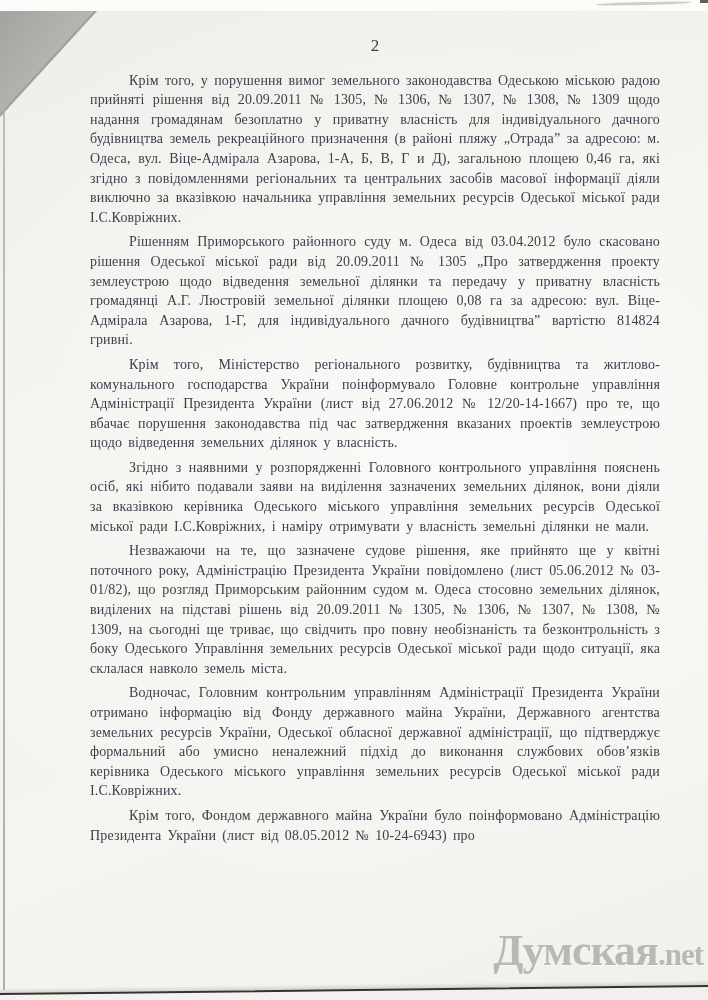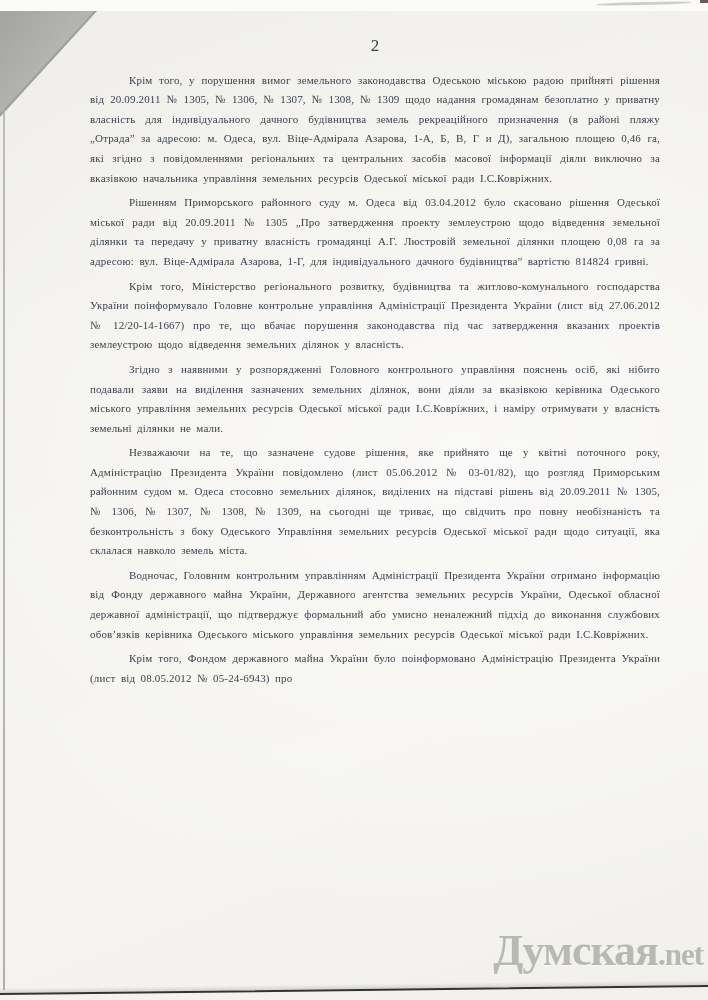--- a/index.html
+++ b/index.html
@@ -90,21 +90,21 @@
     color: #3b424d;
   }
   .page-number {
     text-align: center;
     font-size: 17px;
     line-height: 19.6px;
     margin: 0 0 15px 0;
   }
   .content p {
     margin: 0 0 5px 0;
-    font-size: 11px;
+    font-size: 14px;
     line-height: 19.6px;
     text-align: justify;
     text-indent: 39px;
     word-spacing: 2.5px;
     letter-spacing: 0.15px;
   }
   
   .watermark {
     position: absolute;
     right: 5px; bottom: 24px;
@@ -131,21 +131,21 @@
   <div class="corner-mark"></div>
 
   <div class="content">
     <div class="page-number">2</div>
     <p>Крім того, у порушення вимог земельного законодавства Одеською міською радою прийняті рішення від 20.09.2011 № 1305, № 1306, № 1307, № 1308, № 1309 щодо надання громадянам безоплатно у приватну власність для індивідуального дачного будівництва земель рекреаційного призначення (в районі пляжу „Отрада” за адресою: м. Одеса, вул. Віце-Адмірала Азарова, 1-А, Б, В, Г и Д), загальною площею 0,46 га, які згідно з повідомленнями регіональних та центральних засобів масової інформації діяли виключно за вказівкою начальника управління земельних ресурсів Одеської міської ради І.С.Ковріжних.</p>
     <p>Рішенням Приморського районного суду м. Одеса від 03.04.2012 було скасовано рішення Одеської міської ради від 20.09.2011 № 1305 „Про затвердження проекту землеустрою щодо відведення земельної ділянки та передачу у приватну власність громадянці А.Г. Люстровій земельної ділянки площею 0,08 га за адресою: вул. Віце-Адмірала Азарова, 1-Г, для індивідуального дачного будівництва” вартістю 814824 гривні.</p>
     <p>Крім того, Міністерство регіонального розвитку, будівництва та житлово-комунального господарства України поінформувало Головне контрольне управління Адміністрації Президента України (лист від 27.06.2012 № 12/20-14-1667) про те, що вбачає порушення законодавства під час затвердження вказаних проектів землеустрою щодо відведення земельних ділянок у власність.</p>
     <p>Згідно з наявними у розпорядженні Головного контрольного управління пояснень осіб, які нібито подавали заяви на виділення зазначених земельних ділянок, вони діяли за вказівкою керівника Одеського міського управління земельних ресурсів Одеської міської ради І.С.Ковріжних, і наміру отримувати у власність земельні ділянки не мали.</p>
     <p>Незважаючи на те, що зазначене судове рішення, яке прийнято ще у квітні поточного року, Адміністрацію Президента України повідомлено (лист 05.06.2012 № 03-01/82), що розгляд Приморським районним судом м. Одеса стосовно земельних ділянок, виділених на підставі рішень від 20.09.2011 № 1305, № 1306, № 1307, № 1308, № 1309, на сьогодні ще триває, що свідчить про повну необізнаність та безконтрольність з боку Одеського Управління земельних ресурсів Одеської міської ради щодо ситуації, яка склалася навколо земель міста.</p>
     <p>Водночас, Головним контрольним управлінням Адміністрації Президента України отримано інформацію від Фонду державного майна України, Державного агентства земельних ресурсів України, Одеської обласної державної адміністрації, що підтверджує формальний або умисно неналежний підхід до виконання службових обов’язків керівника Одеського міського управління земельних ресурсів Одеської міської ради І.С.Ковріжних.</p>
-    <p>Крім того, Фондом державного майна України було поінформовано Адміністрацію Президента України (лист від 08.05.2012 № 05-24-6943) про</p>
+    <p>Крім того, Фондом державного майна України було поінформовано Адміністрацію Президента України (лист від 08.05.2012 № 10-24-6943) про</p>
   </div>
 
   <div class="watermark">
     <span class="brand">Думская</span><span class="tld">.net</span>
   </div>
 
   <div class="bottom-curl-shadow"></div>
   <div class="bottom-curl"></div>
 
 </div>

